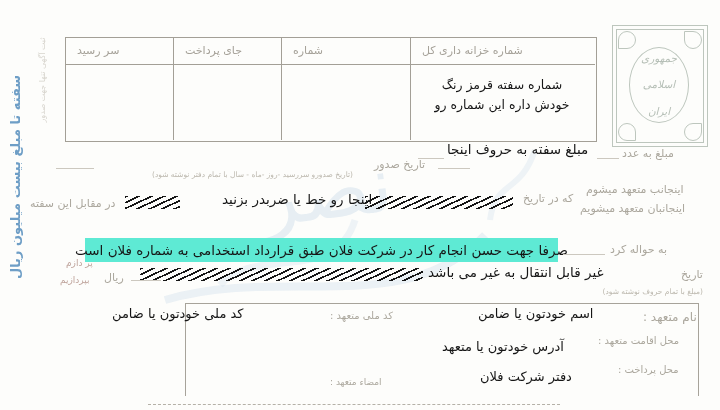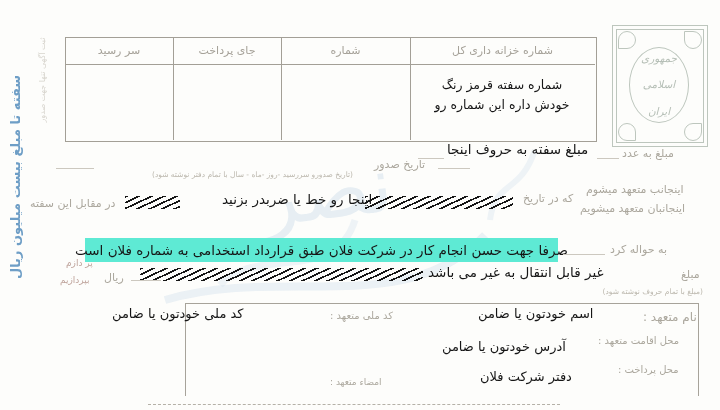--- a/index.html
+++ b/index.html
@@ -9,21 +9,21 @@
   .note{color:#161616;font-size:13px;white-space:nowrap;}
   .print{color:#aba79d;font-size:11px;white-space:nowrap;}
   .print-sm{color:#b3afa5;font-size:9px;white-space:nowrap;}
   .fine{color:#bcb8ae;font-size:7.5px;white-space:nowrap;letter-spacing:1.2px;}
   .hair{position:absolute;height:1px;background:#ccc8bf;}
   .hatch{position:absolute;height:13px;
      background:repeating-linear-gradient(155deg,#151515 0px,#151515 1.7px,transparent 1.7px,transparent 5.3px);}
   .tborder{position:absolute;border:1px solid #a39f96;}
   .vline{position:absolute;width:1px;background:#a39f96;}
   .hline{position:absolute;height:1px;background:#a39f96;}
-  .thead{position:absolute;color:#a5a198;font-size:11px;text-align:center;white-space:nowrap;}
+  .thead{position:absolute;color:#a5a198;font-size:11px;text-align:left;white-space:nowrap;padding-left:12px;}
   .vert{transform:rotate(-90deg);text-align:center;white-space:nowrap;}
   .blue-v{color:#6e9ec6;font-weight:bold;font-size:13px;letter-spacing:2px;}
   .faint-v{color:#c3bfb5;font-size:8px;opacity:.65;letter-spacing:1px;}
   .redband{position:absolute;background:#5eead4;display:flex;align-items:center;justify-content:center;}
   .stamp{position:absolute;color:#b2bdb3;opacity:.85;}
   .stamp .outer{position:absolute;inset:0;border:1px solid currentColor;}
   .stamp .inner{position:absolute;inset:4px;border:1px solid currentColor;}
   .stamp .oval{position:absolute;left:17px;top:22px;width:58px;height:74px;border:1px solid currentColor;
                border-radius:50%;display:flex;flex-direction:column;align-items:center;justify-content:center;gap:13px;}
   .stamp .oval div{font-size:10.5px;font-style:italic;color:#a9b4aa;line-height:1.25;}
@@ -89,35 +89,35 @@
   <div class="abs note" style="left:187px;top:191px;font-size:13.5px;margin-left:35px;">اینجا رو خط یا ضربدر بزنید</div>
   <div class="hatch" style="left:125px;top:196px;width:55px;"></div>
   <div class="abs print" style="left:30px;top:197px;">در مقابل این سفته</div>
 
   <div class="redband" style="left:85px;top:238px;width:473px;height:24px;">
     <span class="note" style="font-size:13.5px;">صرفا جهت حسن انجام کار در شرکت فلان طبق قرارداد استخدامی به شماره فلان است</span>
   </div>
   <div class="hair" style="left:563px;top:254px;width:42px;"></div>
   <div class="abs print" style="left:610px;top:243px;">به حواله کرد</div>
 
-  <div class="abs print" style="left:681px;top:268px;">مبلغ</div>
+  <div class="abs print" style="left:681px;top:268px;">تاریخ</div>
   <div class="abs note" style="left:428px;top:264px;font-size:13.5px;">غیر قابل انتقال به غیر می باشد</div>
   <div class="hatch" style="left:140px;top:268px;width:283px;"></div>
   <div class="hair" style="left:131px;top:280px;width:30px;"></div>
   <div class="abs print" style="left:104px;top:271px;">ریال</div>
   <div class="abs print-sm" style="left:66px;top:258px;color:#bfa49c;">پر دازم</div>
   <div class="abs print-sm" style="left:60px;top:275px;color:#bfa49c;">بپردازیم</div>
   <div class="abs fine" style="left:555px;top:287px;width:148px;">(مبلغ با تمام حروف نوشته شود)</div>
 
   <div class="abs" style="left:185px;top:303px;width:512px;height:92px;border-top:1px solid #a7a39a;border-left:1px solid #a7a39a;border-right:1px solid #a7a39a;"></div>
   <div class="abs print" style="left:643px;top:310px;font-size:12px;">نام متعهد :</div>
   <div class="abs note" style="left:478px;top:306px;">اسم خودتون یا ضامن</div>
   <div class="abs print" style="left:330px;top:310px;font-size:10px;">کد ملی متعهد :</div>
   <div class="abs note" style="left:112px;top:306px;">کد ملی خودتون یا ضامن</div>
   <div class="abs print" style="left:598px;top:335px;font-size:10px;">محل اقامت متعهد :</div>
-  <div class="abs note" style="left:442px;top:339px;">آدرس خودتون یا ضامن</div>
+  <div class="abs note" style="left:442px;top:339px;">آدرس خودتون یا متعهد</div>
   <div class="abs print" style="left:618px;top:364px;font-size:10px;">محل پرداخت :</div>
   <div class="abs note" style="left:480px;top:369px;">دفتر شرکت فلان</div>
   <div class="abs print" style="left:330px;top:377px;font-size:9px;">امضاء متعهد :</div>
   <div class="abs note" style="left:60px;top:374px;margin-top:48px;">امضا خودتون یا ضامن</div>
 
   <div class="dashes" style="left:148px;top:404px;width:412px;"></div>
 </div>
 
 </body></html>

